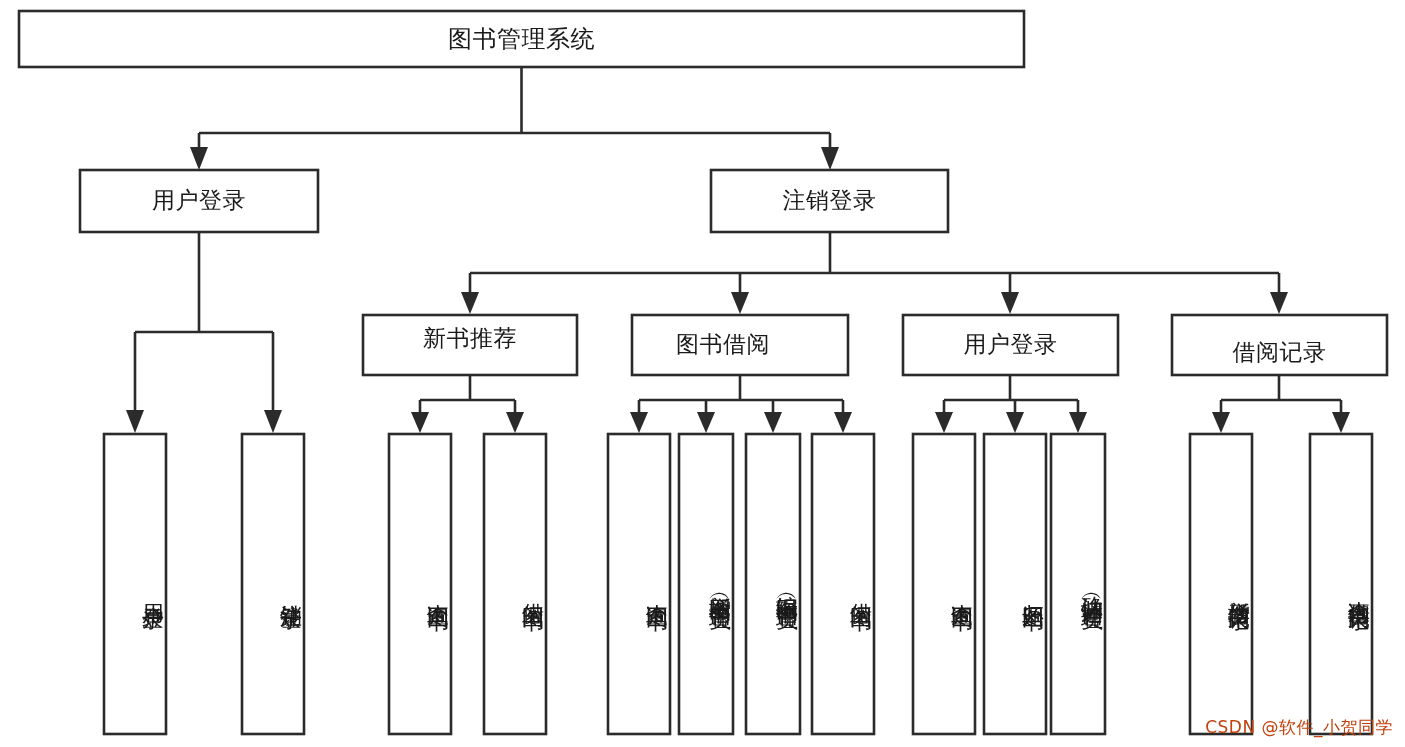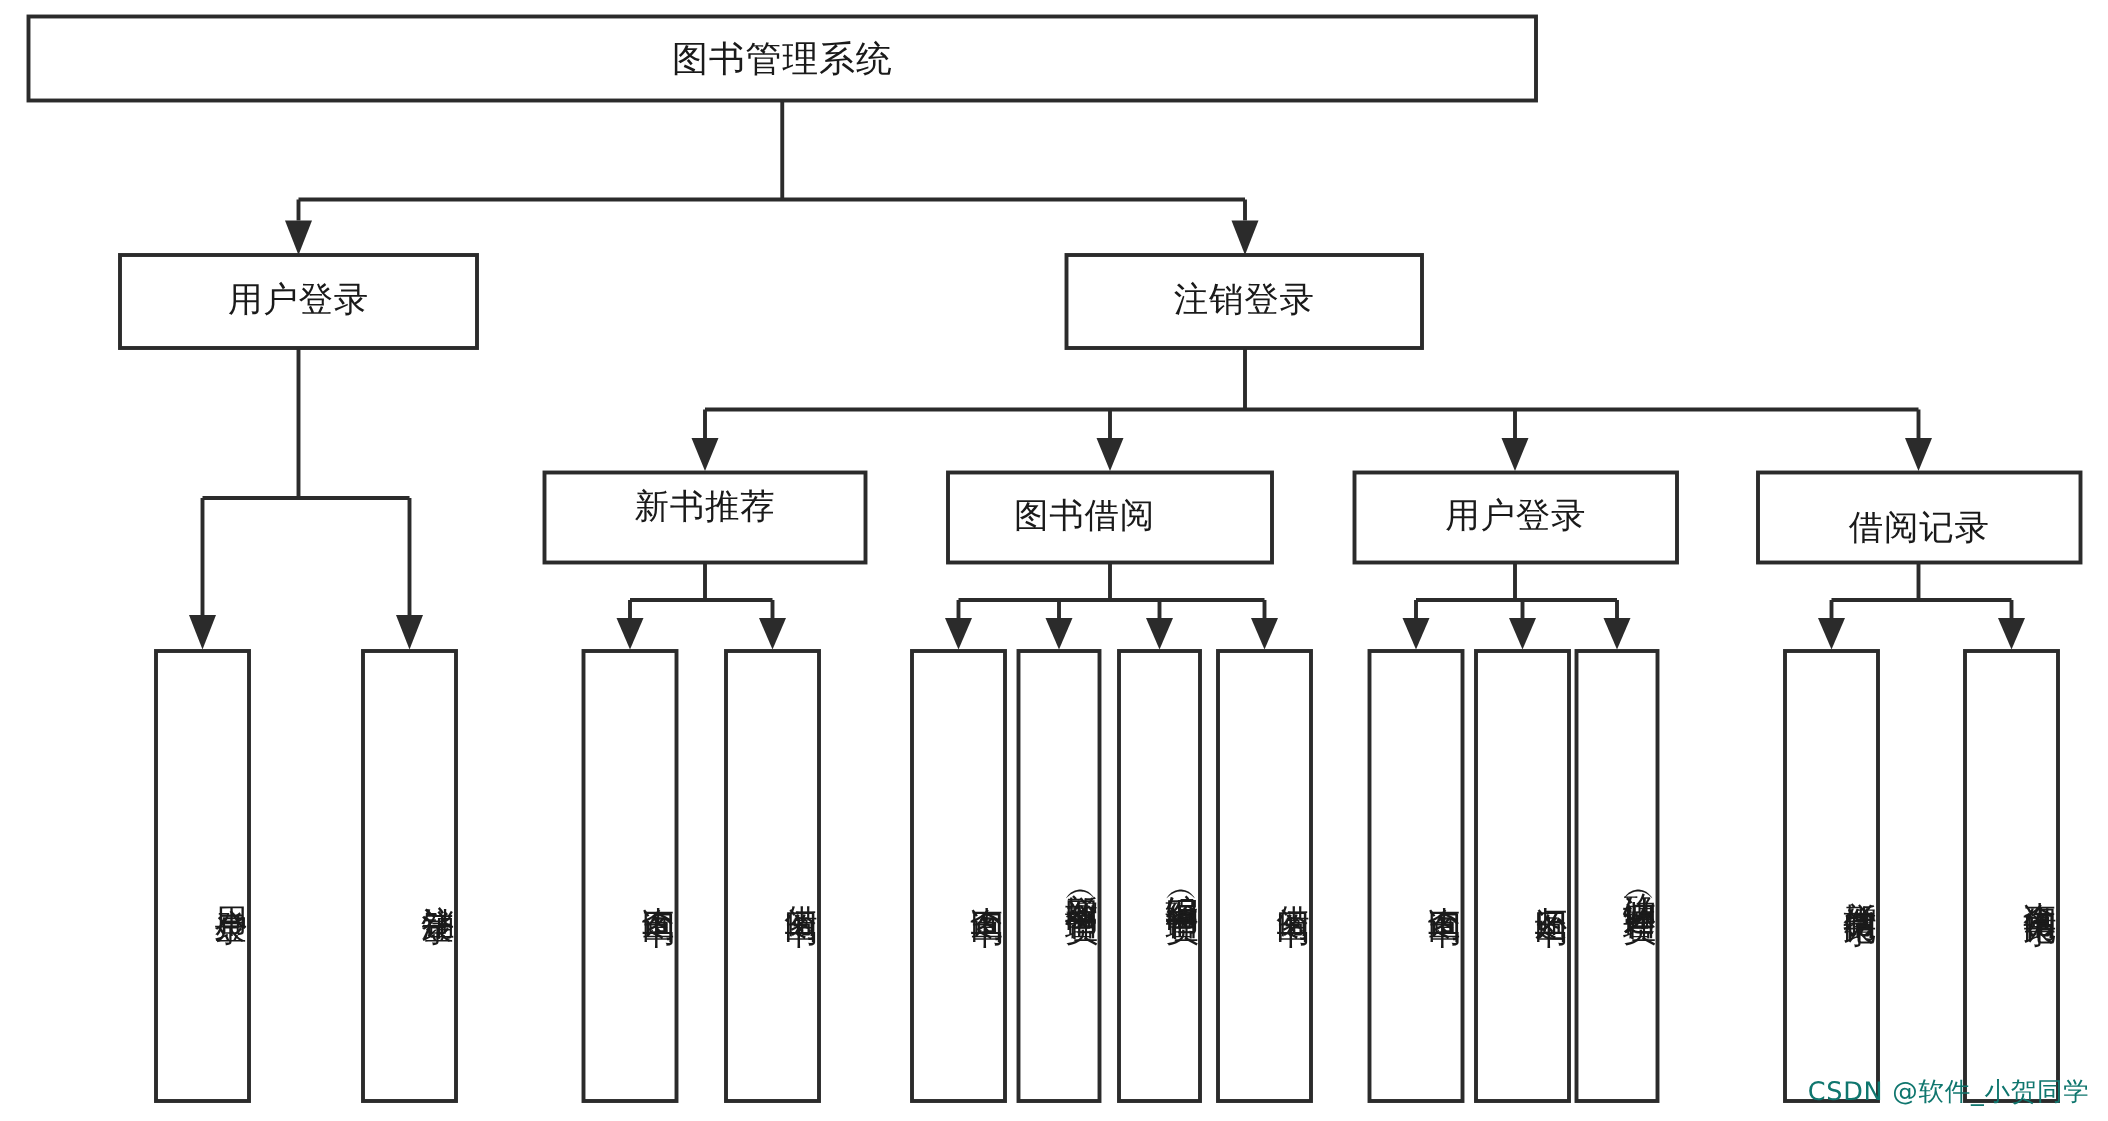--- a/index.html
+++ b/index.html
@@ -68,21 +68,21 @@
     letter-spacing: 2px;
     align-items: flex-start;
     justify-content: center;
     padding-top: 4px;
   }
   .watermark {
     position: absolute;
     right: 12px;
     bottom: 8px;
     font-size: 17px;
-    color: #0f766e;
+    color: #c2410c;
     font-family: "DejaVu Sans", "Liberation Sans", sans-serif;
     letter-spacing: 0.5px;
     white-space: nowrap;
     pointer-events: none;
   }
 </style>
 </head>
 <body>
 
 <div id="diagram-root">

